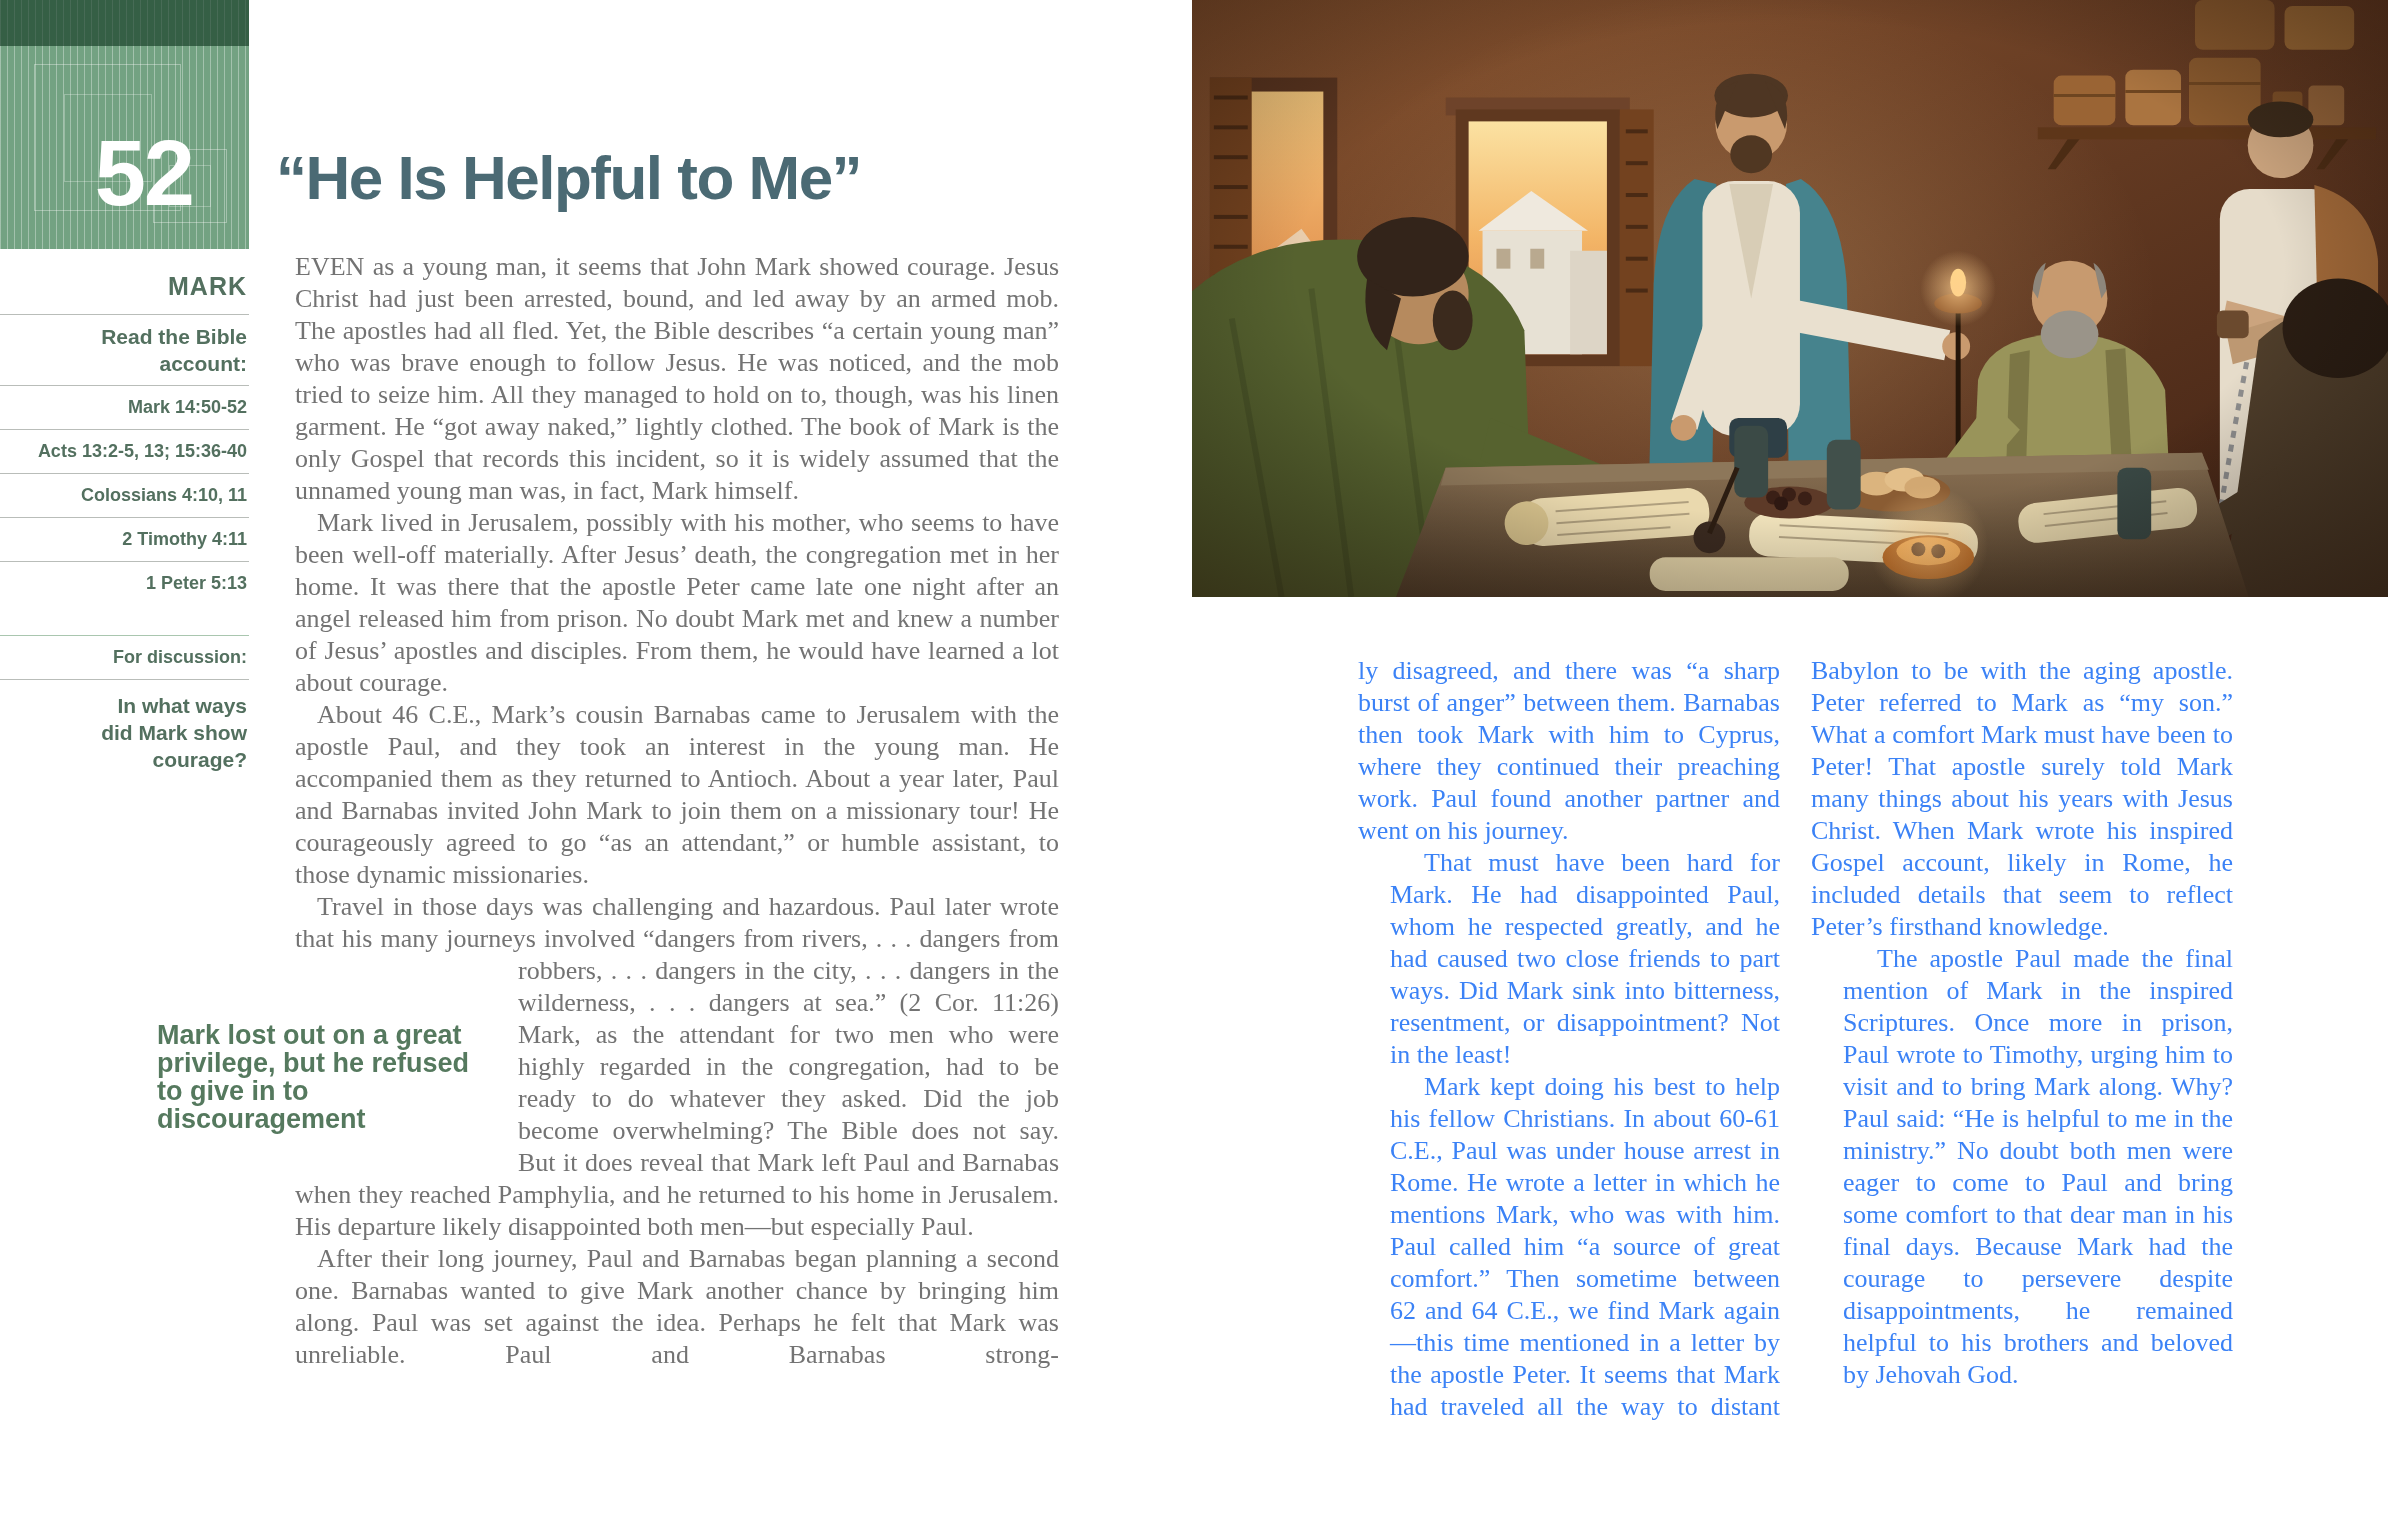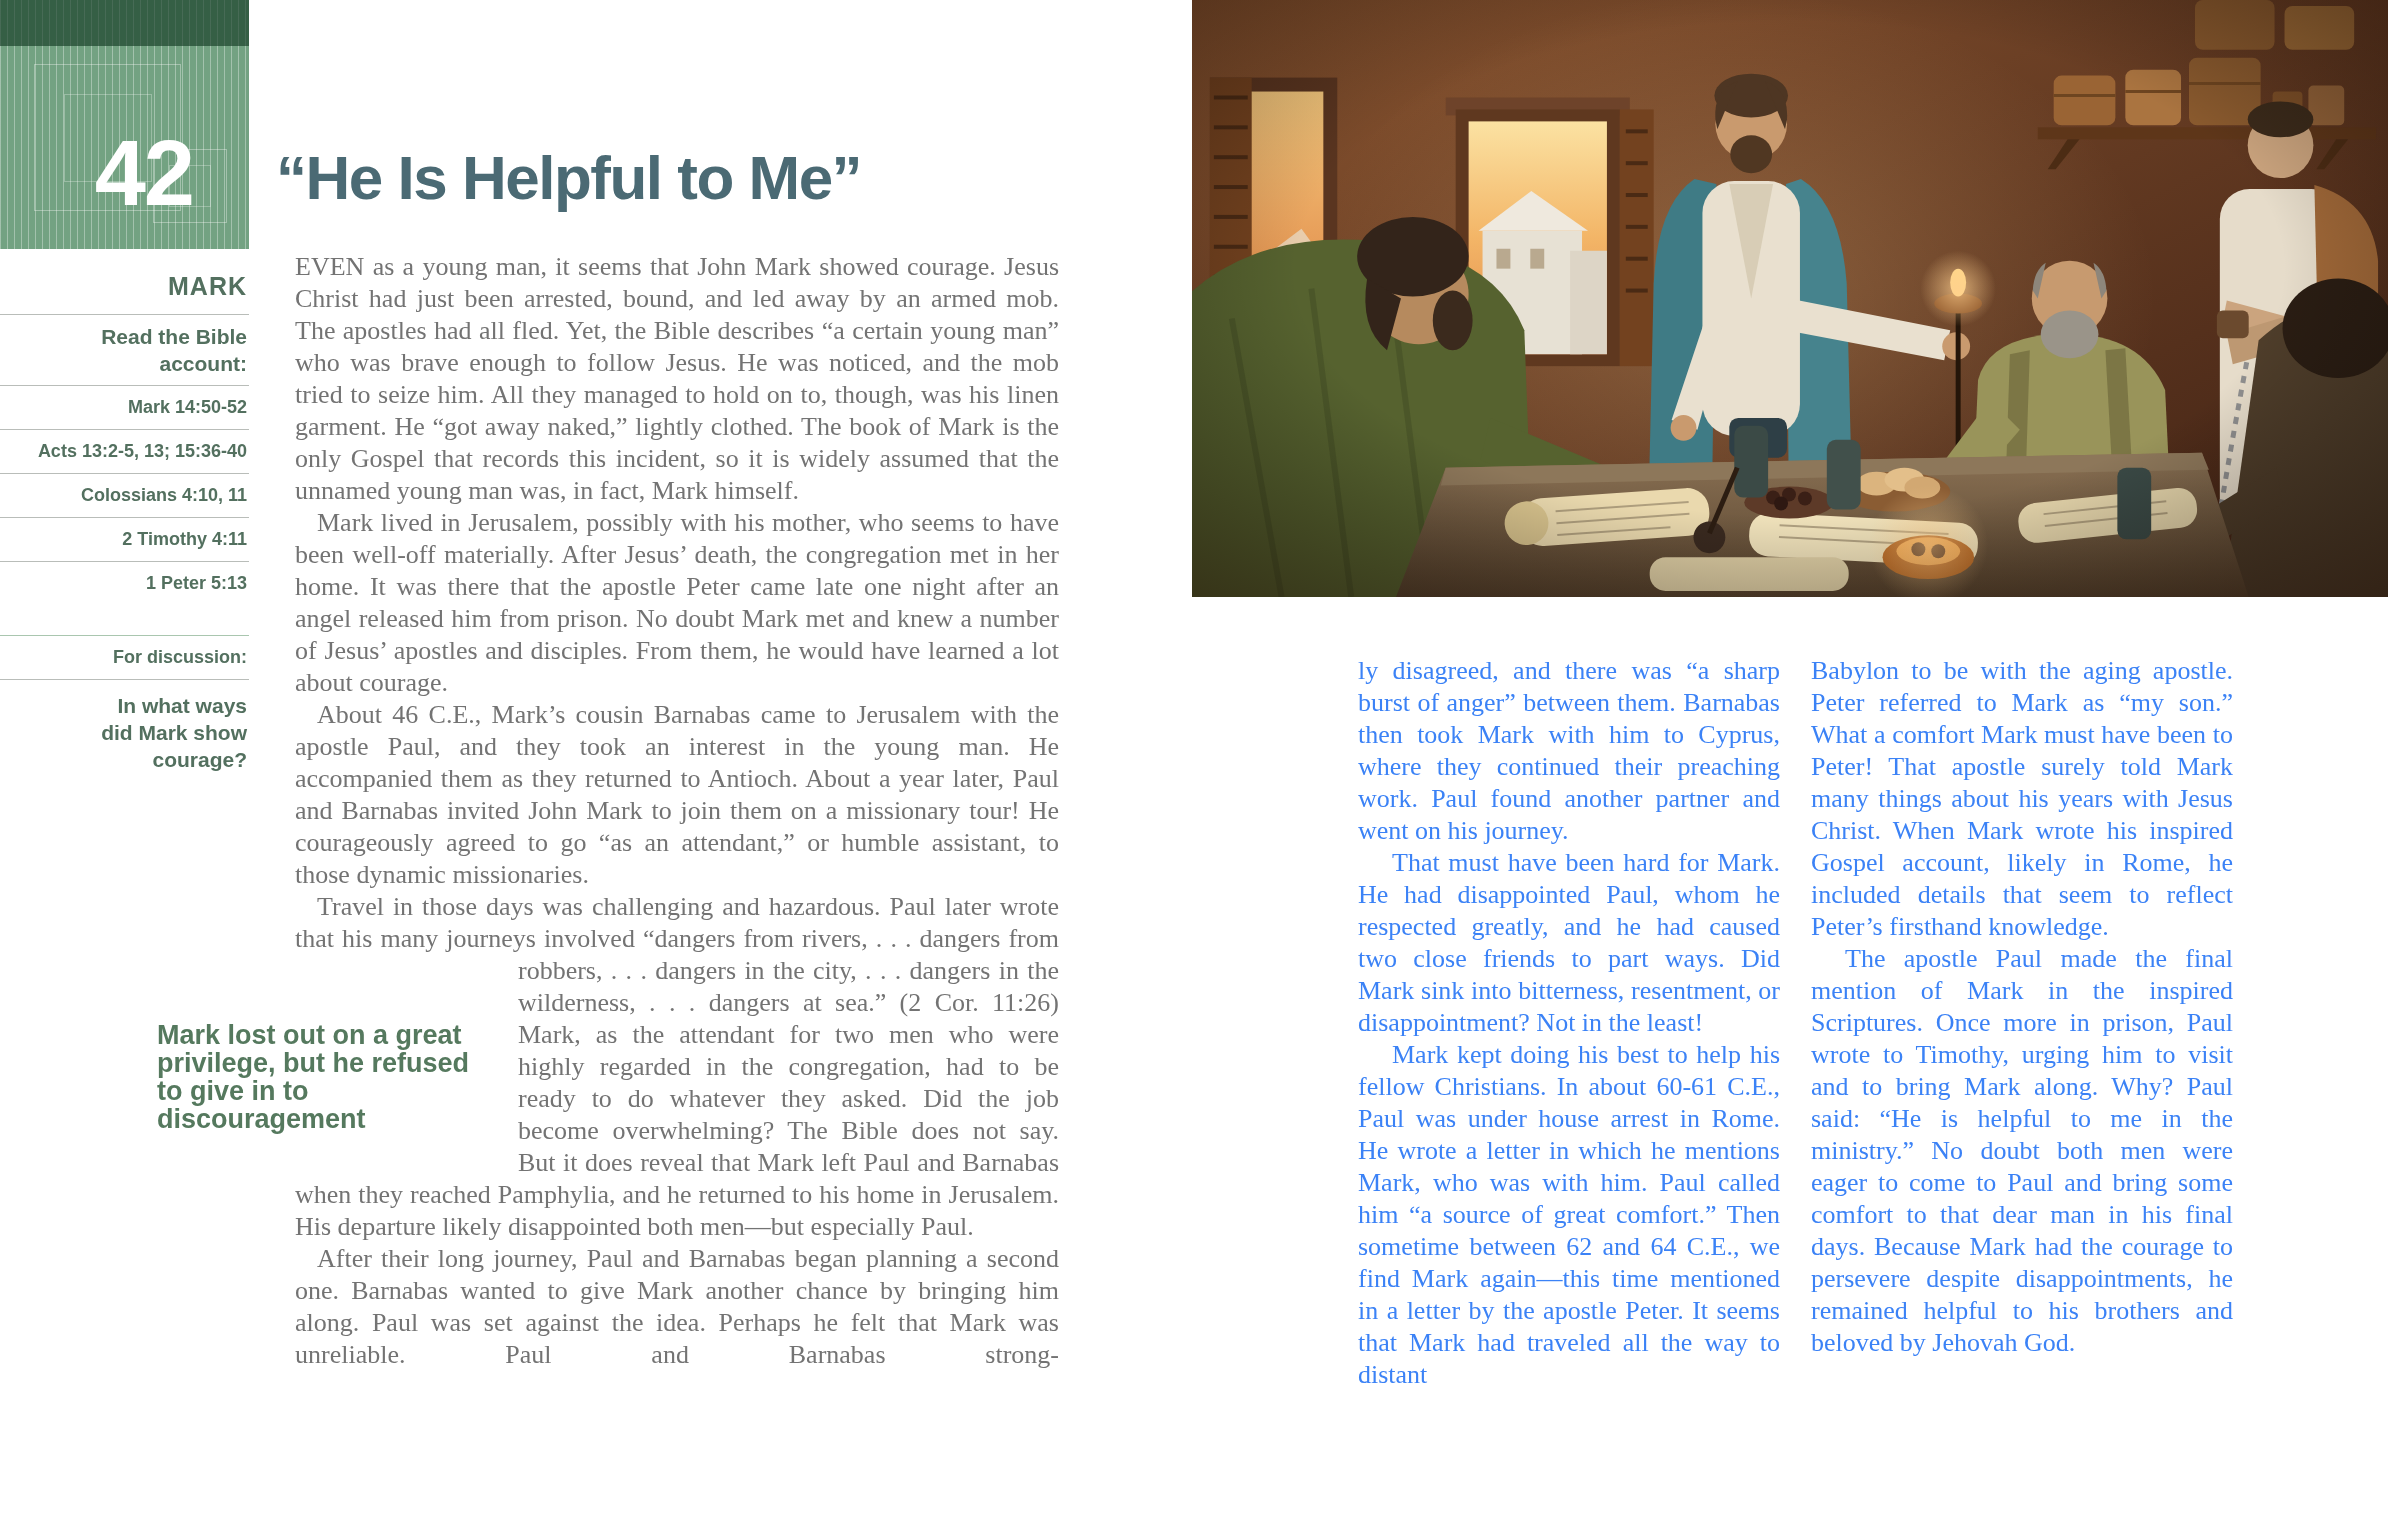--- a/index.html
+++ b/index.html
@@ -57,34 +57,34 @@
 
   
   .illustration { position:absolute; left:1192px; top:0; width:1196px; height:597px; }
   .illustration svg { width:100%; height:100%; display:block; }
   .col {
     position:absolute; top:655px; width:422px;
     font-family:"Liberation Serif", serif; font-size:26px; line-height:32px;
     text-align:justify; color:#3b82f6;
   }
   .col p { margin:0; }
-  .col p.ind { text-indent:34px; }
+  .col p.ind { text-indent:34px;margin-left:32px; }
 </style>
 </head>
 <body>
 
 <div class="spread">
 
   <div class="chapter-box">
     <div class="box-sq sq1"></div>
     <div class="box-sq sq2"></div>
     <div class="box-sq sq3"></div>
     <div class="box-sq sq4"></div>
     <div class="box-band"></div>
-    <div class="chapter-num">42</div>
+    <div class="chapter-num">52</div>
   </div>
 
   <aside class="sidebar">
     <div class="side-item caps">MARK</div>
     <div class="side-rule"></div>
     <div class="side-item small">Read the Bible account:</div>
     <div class="side-rule"></div>
     <div id="scripture-list">
         <div class="side-item ref">Mark 14:50-52</div>
         <div class="side-rule"></div>

